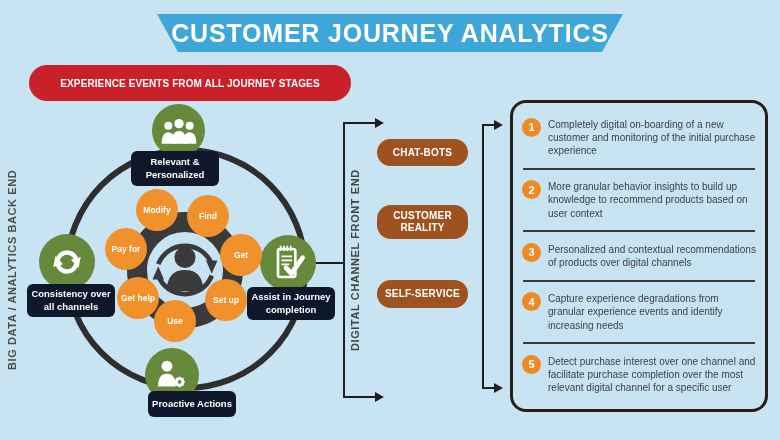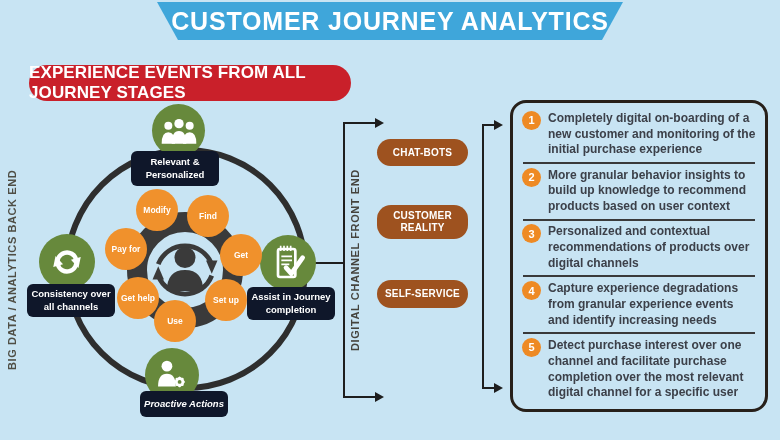--- a/index.html
+++ b/index.html
@@ -1,28 +1,28 @@
 <!DOCTYPE html>
 <html><head>
 <meta charset="utf-8">
 <style>
   html,body{margin:0;padding:0;}
   body{font-family:"Liberation Sans",sans-serif;}
   #stage{position:relative;width:780px;height:440px;background:#c8e4f3;overflow:hidden;}
 
   
-  #banner{position:absolute;left:157px;top:2px;width:466px;height:38px;background:#3fa6da;
+  #banner{position:absolute;left:157px;top:14px;width:466px;height:38px;background:#3fa6da;
     clip-path:polygon(0 0,100% 0,95.5% 100%,4.5% 100%);
     display:flex;align-items:center;justify-content:center;}
   #banner span{color:#fff;font-weight:bold;font-size:25px;letter-spacing:0.8px;}
 
   
   #badge{position:absolute;left:29px;top:65px;width:322px;height:36px;border-radius:18px;
     background:#c9202a;display:flex;align-items:center;justify-content:center;
-    color:#fff;font-weight:bold;font-size:17px;letter-spacing:0.1px;}
+    color:#fff;font-weight:bold;font-size:10px;letter-spacing:0.1px;}
 
   
   .vlabel{position:absolute;writing-mode:vertical-rl;transform:rotate(180deg);
     font-weight:bold;color:#4f4e45;font-size:11px;letter-spacing:0.6px;
     display:flex;align-items:center;justify-content:center;}
   #leftlabel{left:6px;top:150px;height:240px;}
   #rightlabel{left:349px;top:165px;height:190px;color:#45443e;}
 
   
   #outer-ring{position:absolute;left:64px;top:147px;width:232px;height:232px;
@@ -37,21 +37,21 @@
   #sc-left{left:39px;top:234px;width:56px;height:56px;}
   #sc-right{left:260px;top:235px;width:56px;height:56px;}
   #sc-bottom{left:145px;top:348px;width:54px;height:54px;}
 
   .stage-box{position:absolute;background:#0f172a;border-radius:6px;color:#fff;
     font-weight:bold;font-size:9.5px;line-height:1.3;display:flex;align-items:center;
     justify-content:center;text-align:center;z-index:4;padding:2px;box-sizing:border-box;}
   #bx-top{left:131px;top:151px;width:88px;height:35px;}
   #bx-left{left:27px;top:284px;width:88px;height:33px;}
   #bx-right{left:247px;top:287px;width:88px;height:33px;}
-  #bx-bottom{left:140px;top:391px;width:88px;height:26px;font-style:italic;}
+  #bx-bottom{left:148px;top:391px;width:88px;height:26px;}
 
   
   .step{position:absolute;width:42px;height:42px;border-radius:50%;background:#f0912c;
     color:#fff;font-weight:bold;font-size:8.5px;display:flex;align-items:center;
     justify-content:center;z-index:5;white-space:nowrap;}
   #st-modify{left:136px;top:189px;}
   #st-find{left:187px;top:195px;}
   #st-payfor{left:105px;top:228px;}
   #st-get{left:220px;top:234px;}
   #st-gethelp{left:117px;top:277px;}
@@ -86,21 +86,21 @@
   #pill-3{top:350px;height:34px;}
 
   
   #panel{position:absolute;left:510px;top:100px;width:258px;height:312px;
     border:3px solid #27201a;border-radius:16px;box-sizing:border-box;
     display:flex;flex-direction:column;justify-content:space-evenly;padding:4px 6px;}
   .insight{display:flex;gap:7px;padding:2px 3px;align-items:flex-start;}
   .num{width:19px;height:19px;border-radius:50%;background:#ee8a24;color:#fff;
     font-size:11px;font-weight:bold;display:flex;align-items:center;justify-content:center;
     flex:0 0 19px;}
-  .itext{font-size:12px;font-weight:bold;color:#3c4049;line-height:1.32;}
+  .itext{font-size:10px;font-weight:normal;color:#3c4049;line-height:1.32;}
   .divider{border-top:2px solid #3a3a3a;margin:0 4px;}
 </style>
 </head>
 <body>
 
 <div id="stage">
 
   <div id="banner">
     <span>CUSTOMER JOURNEY ANALYTICS</span>
   </div>

